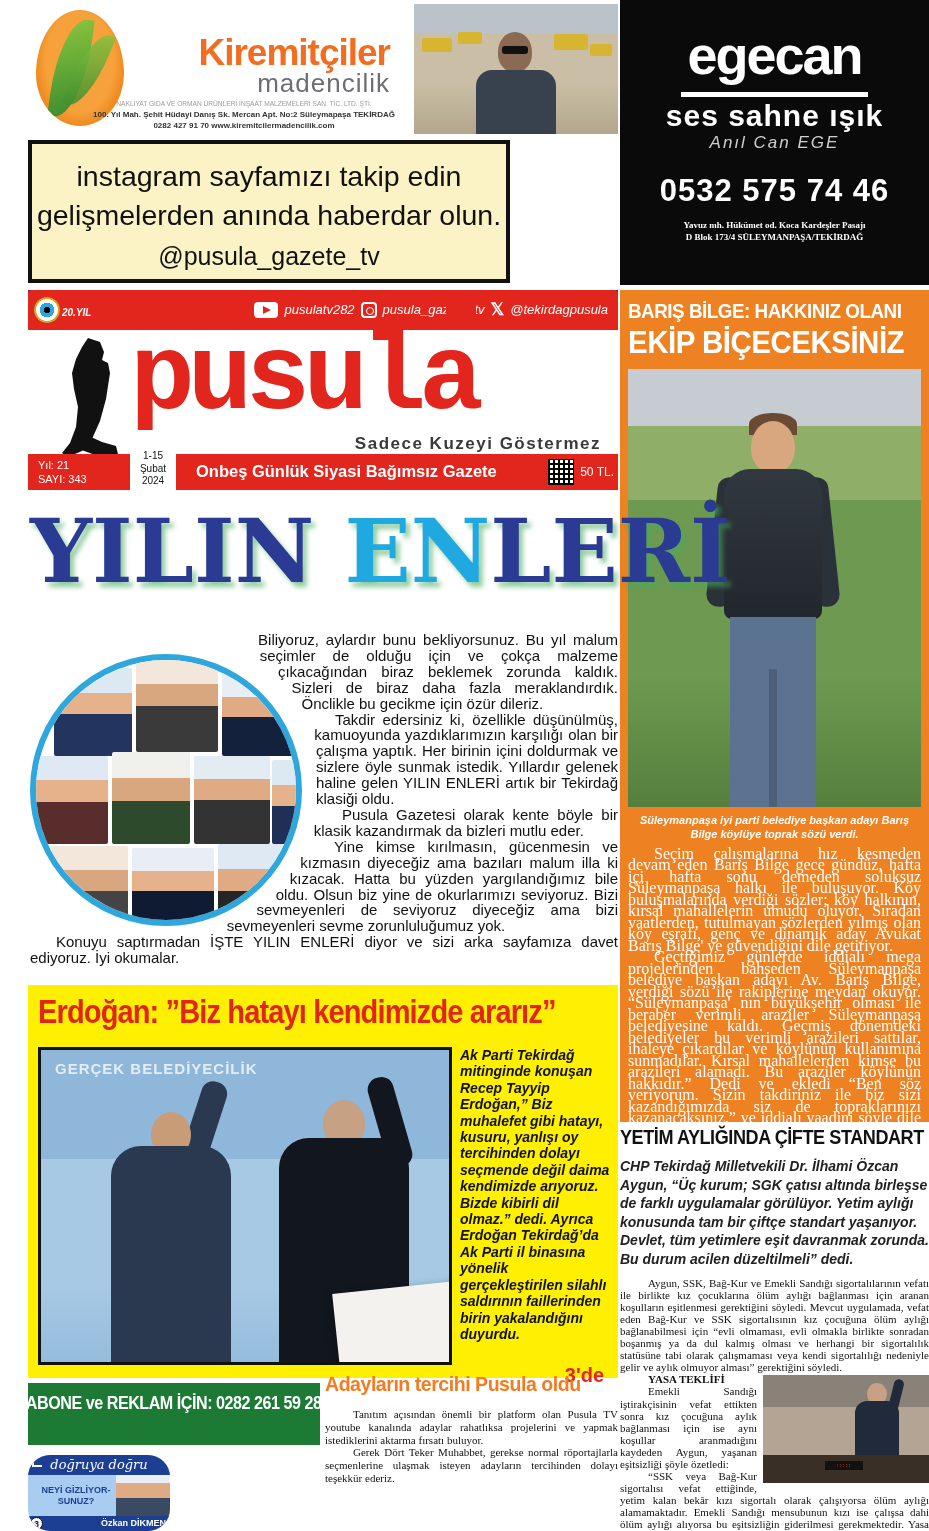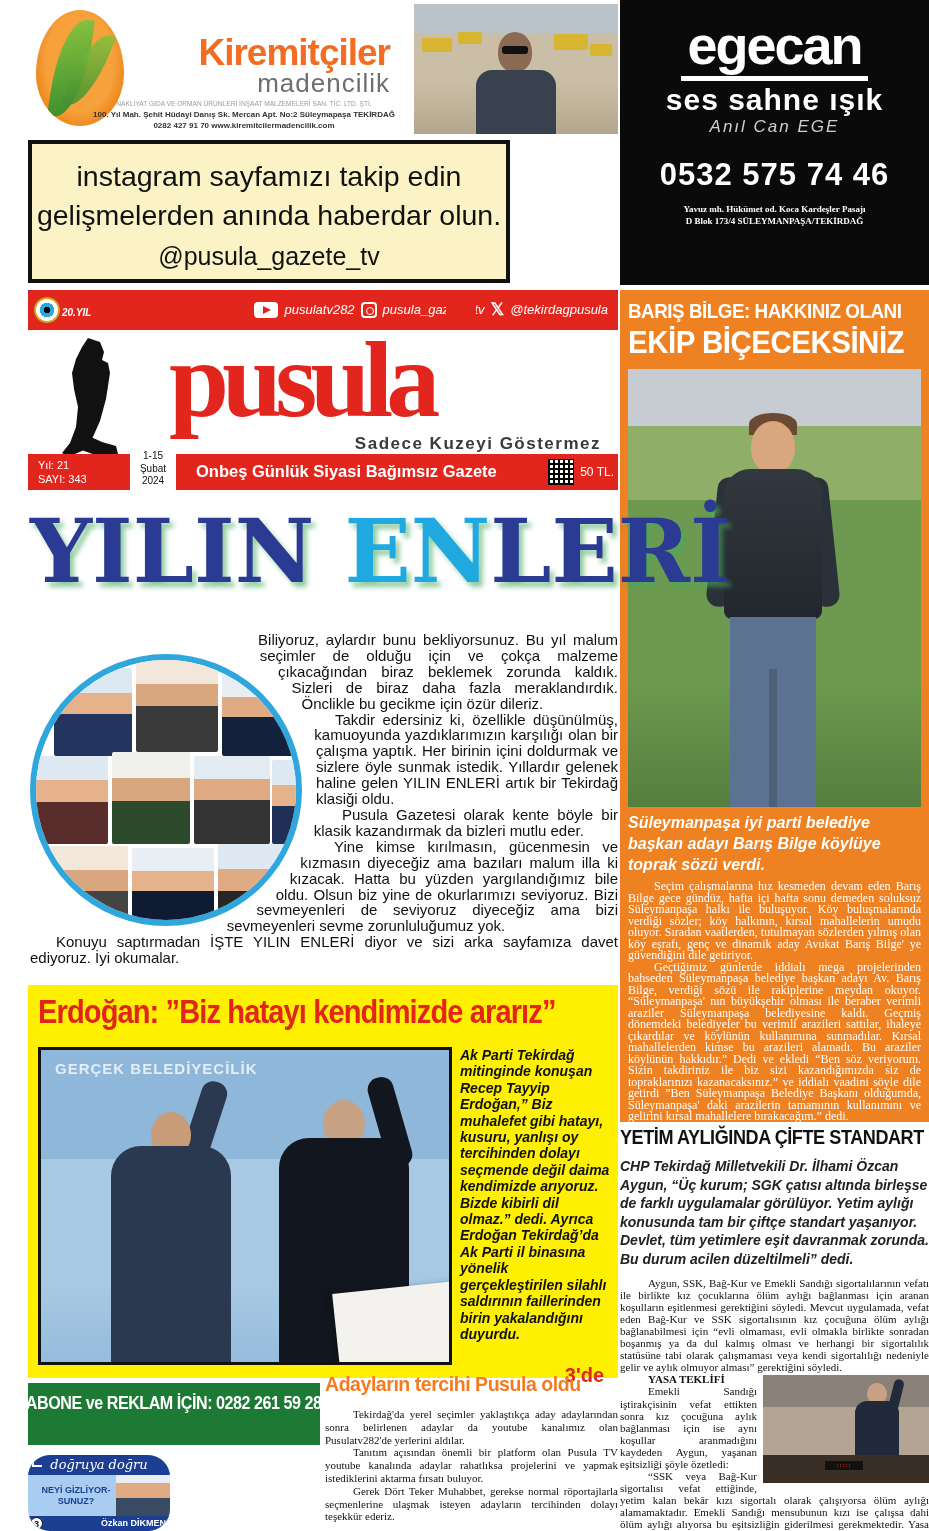--- a/index.html
+++ b/index.html
@@ -18,21 +18,21 @@
   .km-l2 { position:absolute; left:52px; top:106px; width:328px; text-align:center; color:#333; font-size:8px; font-weight:bold; }
   .km-l3 { position:absolute; left:52px; top:117px; width:328px; text-align:center; color:#333; font-size:8px; font-weight:bold; }
   .km-photo { position:absolute; left:386px; top:0; width:204px; height:130px; background:linear-gradient(180deg,#b9c3c9 0 22%,#cabfa6 22% 60%,#b3a68c 100%); overflow:hidden; }
   .km-exc { position:absolute; background:#d8b531; border-radius:2px; }
   .km-man-head { position:absolute; left:84px; top:28px; width:34px; height:40px; background:#8a6a52; border-radius:50% 50% 45% 45%; }
   .km-man-glasses { position:absolute; left:88px; top:42px; width:26px; height:8px; background:#111; border-radius:3px; }
   .km-man-body { position:absolute; left:62px; top:66px; width:80px; height:64px; background:#37424e; border-radius:16px 16px 0 0; }
 
   
   #ad-egecan { position:absolute; left:620px; top:0; width:309px; height:285px; background:#0a0a0a; color:#fff; text-align:center; }
-  .eg-title { margin-top:18px; font-size:54px; font-weight:bold; letter-spacing:-2px; line-height:1; border-bottom:5px solid #fff; display:inline-block; padding:0 6px 4px 6px; }
+  .eg-title { margin-top:28px; font-size:54px; font-weight:bold; letter-spacing:-2px; line-height:1; border-bottom:5px solid #fff; display:inline-block; padding:0 6px 10px 6px; }
   .eg-sub { font-size:30px; font-weight:bold; letter-spacing:1px; margin-top:2px; }
   .eg-person { font-size:17px; color:#cfcfcf; font-style:italic; letter-spacing:2px; margin-top:0; }
   .eg-slogan { font-size:19px; margin-top:22px; letter-spacing:1px; }
   .eg-phone { font-size:31px; font-weight:bold; margin-top:20px; letter-spacing:1px; }
   .eg-addr { font-size:9px; font-family:"Liberation Serif", serif; font-weight:bold; margin-top:10px; line-height:1.35; }
 
   
   #insta-banner { position:absolute; left:28px; top:140px; width:482px; height:143px; background:#fbf3c6; border:4px solid #111; text-align:center; color:#111; }
   .ib-line { font-size:28.5px; margin-top:6px; }
   .ib-line:first-child { margin-top:16px; }
@@ -45,21 +45,21 @@
     background:radial-gradient(circle,#000 0 18%,#2aa7df 18% 40%,#fff 40% 62%,#1b2a6b 62% 100%); box-shadow:0 0 0 2px #e2a41d inset; }
   .mh-anniv { position:absolute; left:34px; top:17px; color:#fff; font-size:10px; font-weight:bold; font-style:italic; }
   .mh-social { position:absolute; right:10px; top:9px; display:flex; align-items:center; gap:6px; color:#fff; font-size:13px; font-style:italic; }
   .yt-icon { width:24px; height:16px; background:#fff; border-radius:4px; position:relative; }
   .yt-icon::after { content:""; position:absolute; left:9px; top:4px; border-left:8px solid #e2261d; border-top:4px solid transparent; border-bottom:4px solid transparent; }
   .ig-icon { width:16px; height:16px; border:2px solid #fff; border-radius:4px; position:relative; }
   .ig-icon::after { content:""; position:absolute; left:3px; top:3px; width:6px; height:6px; border:1.5px solid #fff; border-radius:50%; }
   .x-icon { font-weight:bold; font-size:17px; font-style:normal; }
   .mh-mid { position:absolute; left:0; top:40px; width:100%; height:124px; background:#fff; }
   .logo-ascender { position:absolute; left:418px; top:0; width:30px; height:40px; background:#e2261d; }
-  .mh-logo { position:absolute; left:102px; top:-12px; color:#e2261d; font-size:108px; font-weight:bold; letter-spacing:-7px; font-family:Liberation Serif, serif;margin-left:39px; }
+  .mh-logo { position:absolute; left:102px; top:-12px; color:#e2261d; font-size:108px; font-weight:bold; letter-spacing:-7px; font-family:Liberation Mono, monospace; }
   .mh-tagline { position:absolute; right:17px; bottom:0px; color:#3a3a3a; font-size:17px; font-weight:bold; letter-spacing:1.5px; }
   .ataturk { position:absolute; left:22px; top:6px; }
   .mh-botbar { position:absolute; left:0; bottom:0; width:100%; height:36px; background:#e2261d; color:#fff; }
   .mh-year { position:absolute; left:10px; top:4px; font-size:11px; line-height:1.3; }
   .mh-date { position:absolute; left:102px; top:-6px; width:46px; height:48px; background:#fff; color:#111; font-size:10px; text-align:center; line-height:1.25; padding-top:2px; }
   .mh-slogan { position:absolute; left:168px; top:8px; font-size:16.5px; font-weight:bold; }
   .qr { position:absolute; right:44px; top:5px; width:26px; height:26px; background:#fff;
     background-image:repeating-linear-gradient(0deg,#000 0 2px,transparent 2px 5px),repeating-linear-gradient(90deg,#000 0 2px,transparent 2px 5px); }
   .mh-price { position:absolute; right:4px; top:11px; font-size:12px; }
 
@@ -68,22 +68,22 @@
   .bilge-kicker { font-size:20px; font-weight:900; letter-spacing:-0.5px; transform:scaleX(.94); transform-origin:left; white-space:nowrap; }
   .bilge-head { font-size:31px; font-weight:900; letter-spacing:-0.5px; transform:scaleX(.95); transform-origin:left; white-space:nowrap; margin-top:2px; }
   .bilge-photo { position:relative; width:293px; height:438px; margin-top:8px; background:linear-gradient(180deg,#c6ccd2 0 13%,#8fae68 13% 30%,#6d9a50 30% 70%,#567f3e 100%); overflow:hidden; }
   .bp-head { position:absolute; left:123px; top:52px; width:44px; height:52px; background:#d9a77f; border-radius:50% 50% 46% 46%; }
   .bp-hair { position:absolute; left:121px; top:44px; width:48px; height:22px; background:#6b4a33; border-radius:50% 50% 0 0; }
   .bp-vest { position:absolute; left:96px; top:100px; width:98px; height:150px; background:linear-gradient(180deg,#32383f,#22272d); border-radius:26px 26px 8px 8px; }
   .bp-arm1,.bp-arm2 { position:absolute; top:108px; width:26px; height:130px; background:#2b3138; border-radius:12px; }
   .bp-arm1 { left:84px; transform:rotate(6deg); } .bp-arm2 { left:180px; transform:rotate(-6deg); }
   .bp-jeans { position:absolute; left:102px; top:248px; width:86px; height:190px; background:#5b7391; }
   .bp-split { position:absolute; left:141px; top:300px; width:8px; height:140px; background:#4c6077; }
-  .bilge-caption { font-size:16px; font-weight:bold; font-style:italic; line-height:1.3; margin-top:6px; }
-  .bilge-body { margin-top:6px; font-family:"Liberation Serif", serif; font-size:12px; line-height:11.5px; text-align:justify; }
+  .bilge-caption { font-size:11px; font-weight:bold; font-style:italic; line-height:1.3; margin-top:6px;text-align:center; }
+  .bilge-body { margin-top:6px; font-family:"Liberation Serif", serif; font-size:16px; line-height:11.5px; text-align:justify; }
   .bilge-body p { text-indent:26px; }
 
   
   #lead-head { position:absolute; left:30px; top:500px; width:588px; height:125px; font-family:"DejaVu Serif", serif; font-weight:bold; font-size:87px; letter-spacing:0px; white-space:nowrap; text-shadow:4px 5px 5px rgba(70,170,95,.6); }
   .lh-navy { color:#2b3a92; } .lh-cyan { color:#20a9e0; }
   #lead-body { position:absolute; left:30px; top:632px; width:588px; height:356px; font-size:15px; line-height:15.9px; text-align:justify; color:#111; overflow:hidden; }
   #lead-body p { text-indent:26px; }
   .collage { float:left; width:272px; height:272px; border:6px solid #2fa7dd; border-radius:50%; shape-outside:circle(50%); margin:22px 14px 6px 0; background:#fff; position:relative; overflow:hidden; }
   .t { position:absolute; border-radius:2px; }
   .t1 { left:18px; top:8px;  width:78px; height:88px; background:linear-gradient(#dce8f2 28%,#e6b28c 28% 52%,#23355f 52%); }
@@ -313,19 +313,18 @@
     <div class="cc-top"><span class="cc-corner"></span><span>doğruya doğru</span></div>
     <div class="cc-title">NEYİ GİZLİYOR- SUNUZ?</div>
     <div class="cc-photo"></div>
     <div class="cc-bot">Özkan DİKMEN</div>
     <div class="cc-page">3</div>
   </div>
 
   <div id="adaylar">
     <div class="ad-head">Adayların tercihi Pusula oldu</div>
     <div class="ad-body">
-      <p>Tekirdağ'da yerel seçimler yaklaştıkça aday adaylarından sonra belirlenen adaylar da youtube kanalımız olan Pusulatv282'de yerlerini aldılar.</p>
       <p>Tanıtım açısından önemli bir platform olan Pusula TV youtube kanalında adaylar rahatlıksa projelerini ve yapmak istediklerini aktarma fırsatı buluyor.</p>
       <p>Gerek Dört Teker Muhabbet, gerekse normal röportajlarla seçmenlerine ulaşmak isteyen adayların tercihinden dolayı teşekkür ederiz.</p>
     </div>
   </div>
 
 </div>
 
 </body></html>

